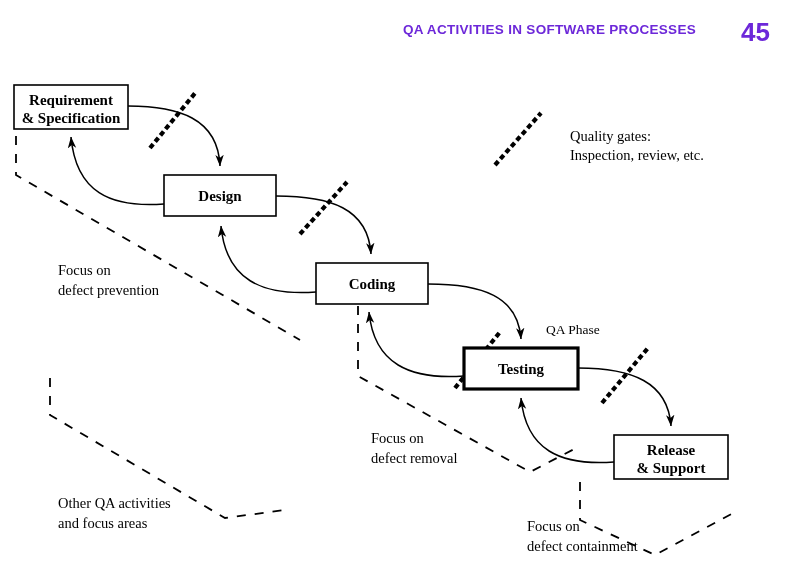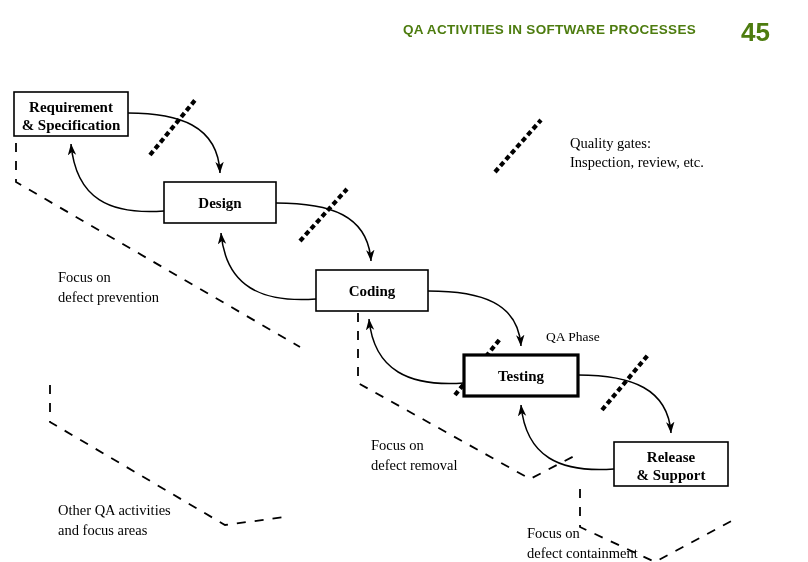--- a/index.html
+++ b/index.html
@@ -7,21 +7,21 @@
     padding: 0;
     background: #ffffff;
   }
   #page {
     position: relative;
     width: 808px;
     height: 562px;
     background: #ffffff;
     overflow: hidden;
     font-family: "Liberation Serif", serif;
-    color: #4d7c0f;
+    color: #6d28d9;
   }
   #runningHead {
     position: absolute;
     left: 0;
     top: 22px;
     width: 808px;
     height: 22px;
   }
   #runningHeadTitle {
     position: absolute;
@@ -37,21 +37,21 @@
     position: absolute;
     right: 38px;
     top: -5px;
     font-family: "Liberation Sans", sans-serif;
     font-size: 26px;
     font-weight: bold;
   }
   #figure {
     position: absolute;
     left: 0;
-    top: 7px;
+    top: 0;
     width: 808px;
     height: 502px;
   }
   svg { display: block; }
   .boxLabel {
     font-family: "Liberation Serif", serif;
     font-weight: bold;
     font-size: 15px;
     text-anchor: middle;
     fill: #000;

